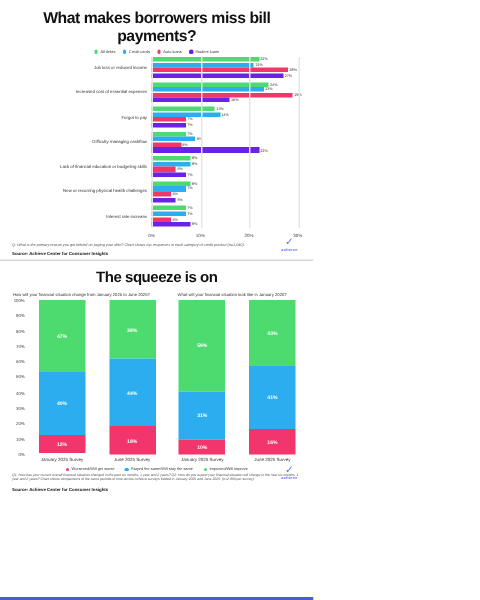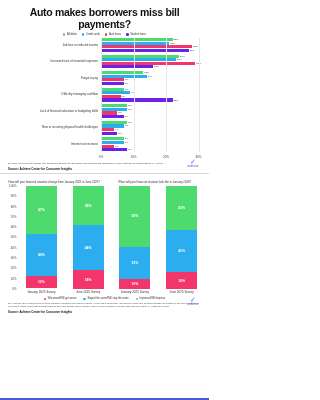--- a/index.html
+++ b/index.html
@@ -93,21 +93,21 @@
   .src2 { font-size: 2.9px; font-weight: bold; color: #111; padding: 0 4px; margin-top: 2px; }
   .bottombar { position: absolute; left: 0; right: 0; bottom: 0; height: 2px; background: #4b5bd6; }
 </style>
 </head>
 <body>
 
 <div id="page">
 
   <div class="panel1">
 
-    <div class="title1">Auto makes borrowers miss bill payments?</div>
+    <div class="title1">What makes borrowers miss bill payments?</div>
 
     <div class="legend1">
       <div class="lg-item">
         <span class="lg-dot" style="background:#4ddb6f"></span>
         <span class="lg-txt">All debts</span>
       </div>
       <div class="lg-item">
         <span class="lg-dot" style="background:#2badf0"></span>
         <span class="lg-txt">Credit cards</span>
       </div>
@@ -293,20 +293,21 @@
     <div class="logo">
       <div class="logo-mark">✓</div>
       <div class="logo-txt">achieve</div>
     </div>
   </div>
 
   <div class="divider"></div>
 
   <div class="panel2">
 
+    <div class="title2">The squeeze is on</div>
 
     <div class="subrow">
       <div class="subhalf">
         <div class="sublab">How will your financial situation change from January 2025 to June 2025?</div>
       </div>
       <div class="subhalf">
         <div class="sublab">What will your financial situation look like in January 2026?</div>
       </div>
     </div>
 

